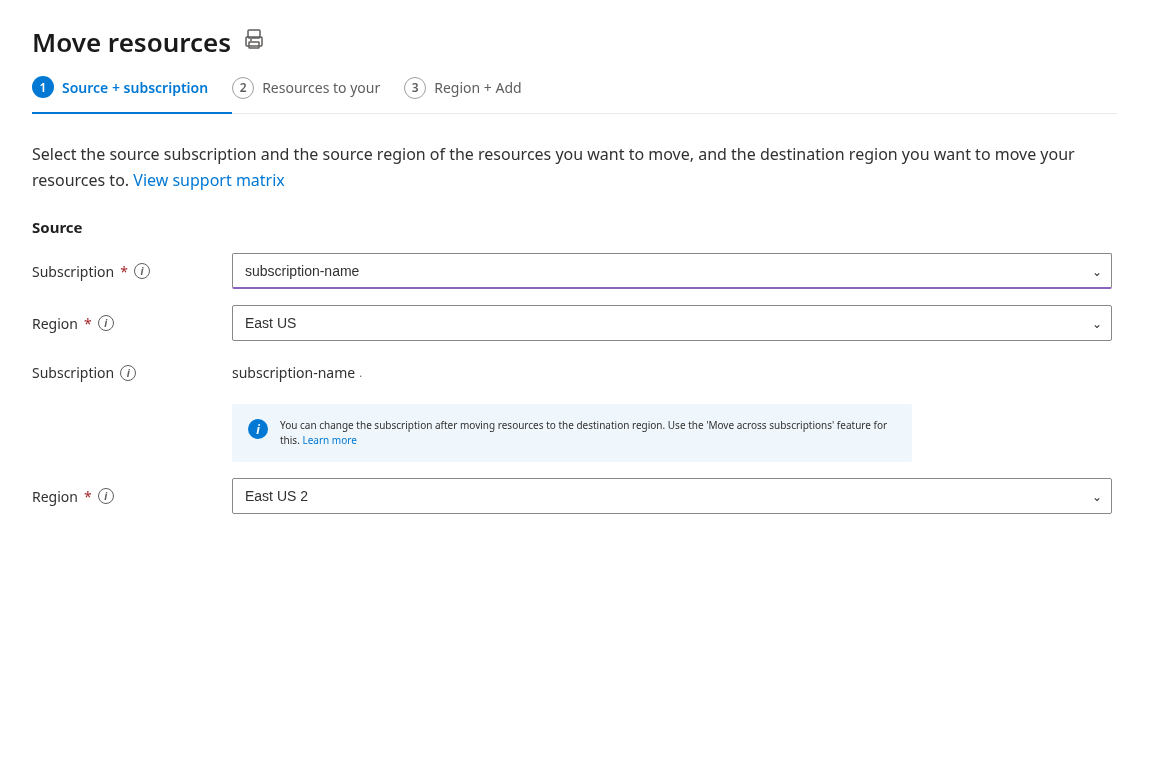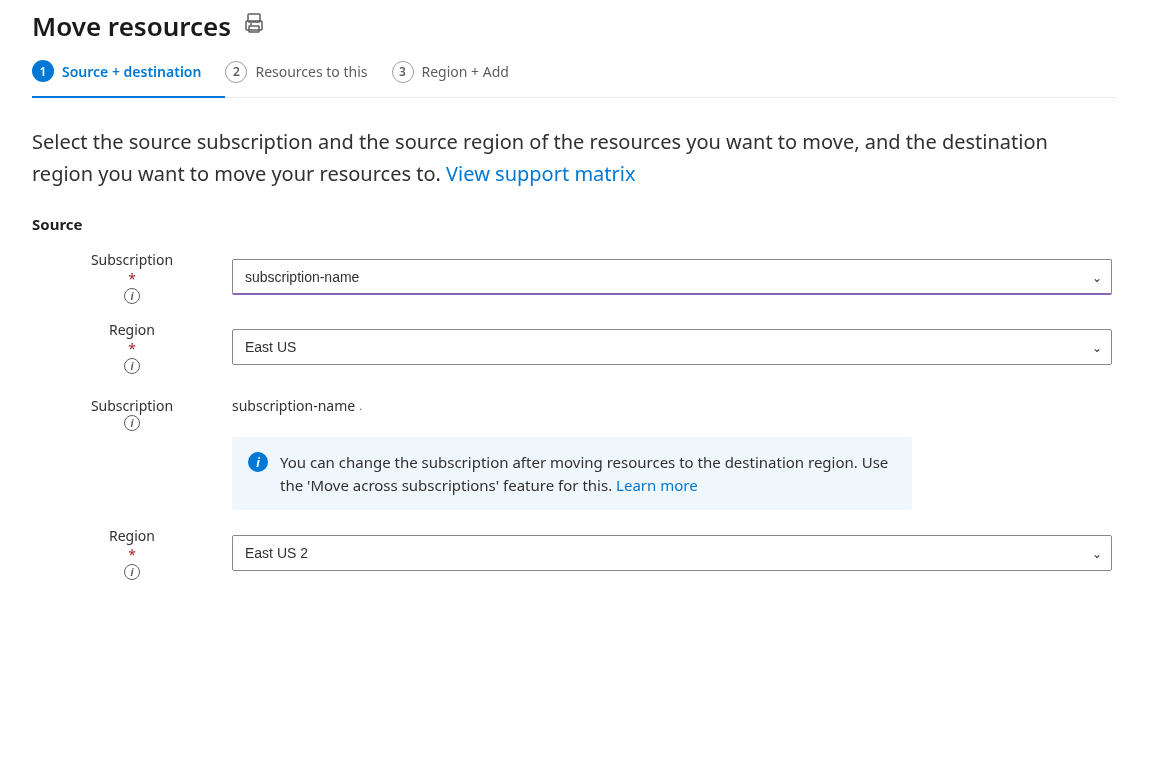--- a/index.html
+++ b/index.html
@@ -4,21 +4,21 @@
   <style>
     * { box-sizing: border-box; margin: 0; padding: 0; }
     body {
       font-family: 'Segoe UI', system-ui, -apple-system, sans-serif;
       font-size: 14px;
       color: #323130;
       background: #fff;
     }
     .container {
       max-width: 1149px;
-      padding: 8px 32px;
+      padding: 24px 32px;
       background: #fff;
       min-height: 761px;
     }
     .page-header {
       display: flex;
       align-items: center;
       gap: 12px;
       margin-bottom: 4px;
     }
     .page-title {
@@ -82,21 +82,21 @@
     }
     .step.active .step-label {
       font-weight: 600;
       color: #0078d4;
     }
     .step.inactive .step-label {
       color: #605e5c;
     }
     
     .description {
-      font-size: 20px;
+      font-size: 16px;
       color: #323130;
       line-height: 1.6;
       margin-bottom: 24px;
       max-width: 1080px;
     }
     .description a {
       color: #0078d4;
       text-decoration: none;
     }
     
@@ -110,24 +110,24 @@
     
     .form-row {
       display: flex;
       align-items: center;
       margin-bottom: 16px;
       max-width: 1080px;
     }
     .form-label {
       display: flex;
       align-items: center;
+      gap: 6px;
       min-width: 200px;
       font-size: 14px;
       color: #323130;
-      flex-direction: column;
     }
     .required-star {
       color: #a4262c;
     }
     .info-icon {
       width: 16px;
       height: 16px;
       border-radius: 50%;
       border: 1.5px solid #605e5c;
       display: inline-flex;
@@ -200,21 +200,21 @@
       color: white;
       display: flex;
       align-items: center;
       justify-content: center;
       font-size: 12px;
       font-weight: bold;
       font-style: italic;
       margin-top: 1px;
     }
     .info-box-text {
-      font-size: 15px;
+      font-size: 10px;
       color: #323130;
       line-height: 1.5;
     }
     .info-box-text a {
       color: #0078d4;
       text-decoration: none;
     }
     .destination-section {
       margin-top: 8px;
     }
@@ -238,25 +238,25 @@
         <rect x="3" y="8" width="16" height="9" rx="1" stroke="#605e5c" stroke-width="1.5" fill="none"></rect>
         <rect x="6" y="13" width="10" height="6" rx="0.5" stroke="#605e5c" stroke-width="1.5" fill="none"></rect>
         <line x1="7" y1="11" x2="9" y2="11" stroke="#605e5c" stroke-width="1.5"></line>
       </svg>
     </span>
   </div>
 
   <div class="wizard-steps">
     <div class="step active">
       <span class="step-number">1</span>
-      <span class="step-label">Source + destination</span>
+      <span class="step-label">Source + subscription</span>
     </div>
     <div class="step inactive">
       <span class="step-number">2</span>
-      <span class="step-label">Resources to this</span>
+      <span class="step-label">Resources to your</span>
     </div>
     <div class="step inactive">
       <span class="step-number">3</span>
       <span class="step-label">Region + Add</span>
     </div>
   </div>
 
   <p class="description">
     <span>Select the source subscription and the source region of the resources you want to move, and the destination region you want to move your resources to.</span>
     <a href="#">View support matrix</a>

